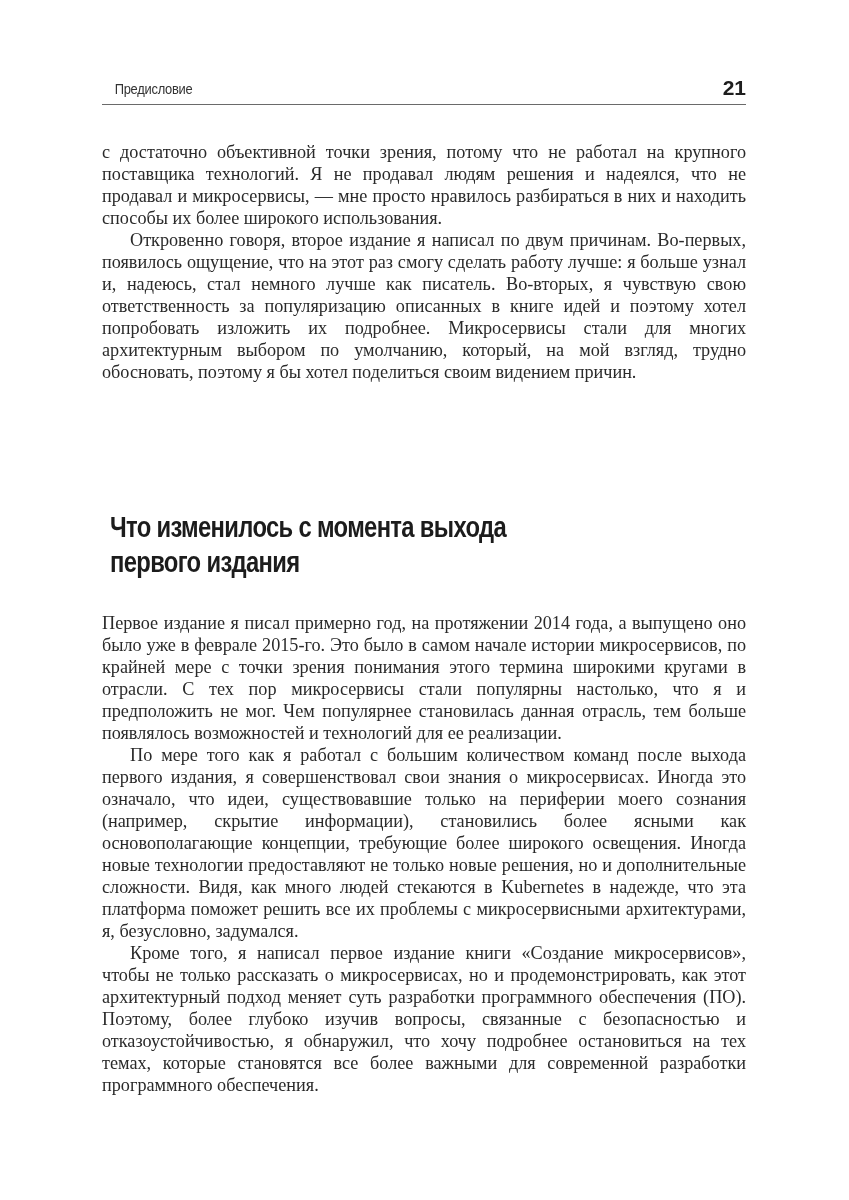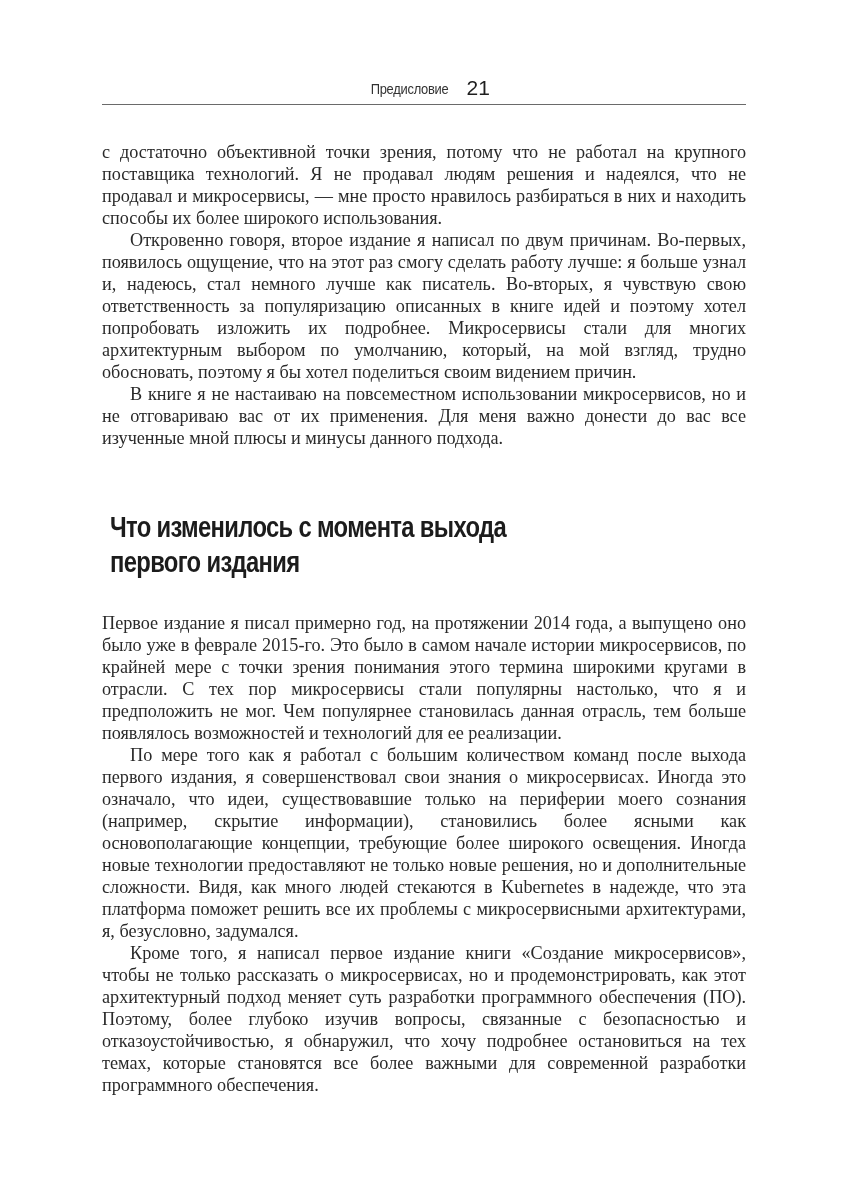--- a/index.html
+++ b/index.html
@@ -22,35 +22,35 @@
     background: #ffffff;
   }
   .running-head {
     position: absolute;
     left: 102px;
     width: 644px;
     top: 72px;
     height: 32px;
     border-bottom: 1.5px solid #6a6a6a;
     display: flex;
-    justify-content: center;
+    justify-content: space-between;
     align-items: center;
     font-family: "Liberation Sans", "DejaVu Sans", sans-serif;
   }
   .running-head .section {
     font-size: 15px;
     color: #333;
     letter-spacing: -0.3px;
     transform: scaleX(0.86);
     transform-origin: right center;
     margin-right: 18px;
   }
   .running-head .folio {
     font-size: 21px;
-    font-weight: normal;
+    font-weight: bold;
     color: #1e1e1e;
   }
   .body-text {
     position: absolute;
     left: 102px;
     width: 644px;
     top: 141px;
     font-family: "Liberation Serif", "DejaVu Serif", serif;
     font-size: 18.2px;
     line-height: 22px;
@@ -92,21 +92,20 @@
 <div class="page">
 
   <div class="running-head">
     <span class="section">Предисловие</span>
     <span class="folio">21</span>
   </div>
 
   <div class="body-text">
     <p>с достаточно объективной точки зрения, потому что не работал на крупного поставщика технологий. Я не продавал людям решения и надеялся, что не продавал и микросервисы, — мне просто нравилось разбираться в них и находить способы их более широкого использования.</p>
     <p class="indent">Откровенно говоря, второе издание я написал по двум причинам. Во-первых, появилось ощущение, что на этот раз смогу сделать работу лучше: я больше узнал и, надеюсь, стал немного лучше как писатель. Во-вторых, я чувствую свою ответственность за популяризацию описанных в книге идей и поэтому хотел попробовать изложить их подробнее. Микросервисы стали для многих архитектурным выбором по умолчанию, который, на мой взгляд, трудно обосновать, поэтому я бы хотел поделиться своим видением причин.</p>
-    <p class="indent">В книге я не настаиваю на повсеместном использовании микросервисов, но и не отговариваю вас от их применения. Для меня важно донести до вас все изученные мной плюсы и минусы данного подхода.</p>
   </div>
 
   <h2 class="heading" style="margin:8px;">
     <span>Что изменилось с момента выхода</span><br>
     <span>первого издания</span>
   </h2>
 
   <div class="body-text body-text-2">
     <p>Первое издание я писал примерно год, на протяжении 2014 года, а выпущено оно было уже в феврале 2015-го. Это было в самом начале истории микросервисов, по крайней мере с точки зрения понимания этого термина широкими кругами в отрасли. С тех пор микросервисы стали популярны настолько, что я и предположить не мог. Чем популярнее становилась данная отрасль, тем больше появлялось возможностей и технологий для ее реализации.</p>
     <p class="indent">По мере того как я работал с большим количеством команд после выхода первого издания, я совершенствовал свои знания о микросервисах. Иногда это означало, что идеи, существовавшие только на периферии моего сознания (например, скрытие информации), становились более ясными как основополагающие концепции, требующие более широкого освещения. Иногда новые технологии предоставляют не только новые решения, но и дополнительные сложности. Видя, как много людей стекаются в Kubernetes в надежде, что эта платформа поможет решить все их проблемы с микросервисными архитектурами, я, безусловно, задумался.</p>

